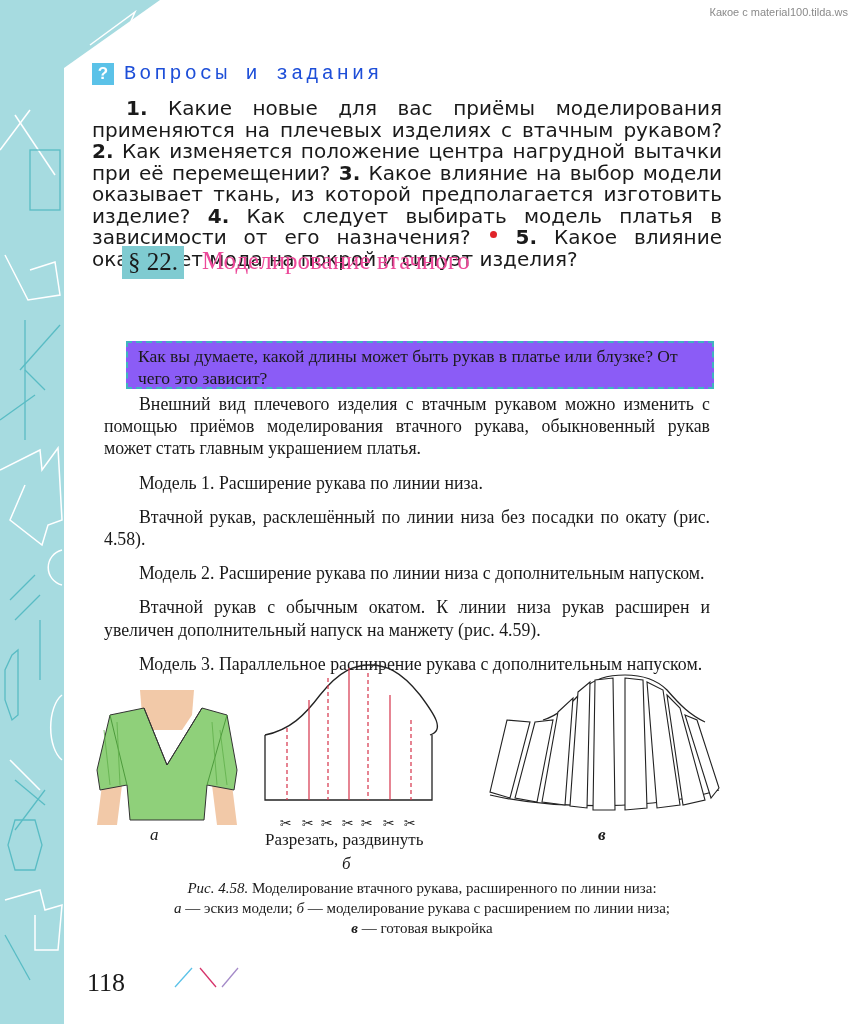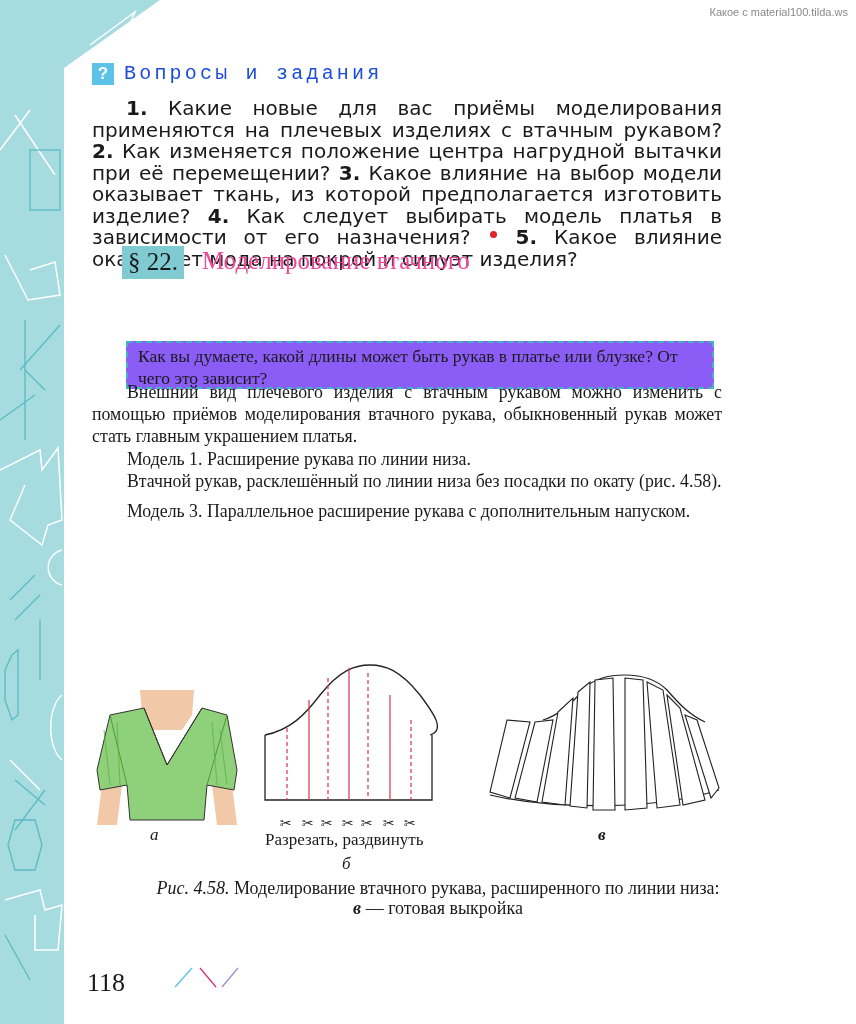--- a/index.html
+++ b/index.html
@@ -53,27 +53,27 @@
   }
   .think-box {
     position: absolute; left: 126px; top: 317px; width: 588px; height: 48px;
     background: #8b5cf6; border: 2px dashed #3fb5bf; padding: 2px 10px;
     font-size: 17.5px; line-height: 22px; box-sizing: border-box; margin-top: 24px;
   }
   .main-text {
     position: absolute; left: 92px; top: 381px; width: 630px;
     font-size: 17.8px; line-height: 22.2px; text-align: justify;
   }
-  .main-text p { margin: 0; text-indent: 35px; }
+  .main-text p { margin: 12px; text-indent: 35px; }
   .main-text p.gap { margin-top: 8px; }
   .fig { position: absolute; }
   .fig-label { position: absolute; font-style: italic; font-size: 17px; }
   .caption {
-    position: absolute; left: 108px; top: 878px; width: 660px; text-align: center;
-    font-size: 18px; line-height: 20px;
+    position: absolute; left: 92px; top: 878px; width: 660px; text-align: center;
+    font-size: 15px; line-height: 20px;
   }
   .caption i { font-style: italic; }
   .page-number {
     position: absolute; left: 87px; top: 968px; font-size: 26px;
   }
   .deco-lines { position: absolute; left: 170px; top: 965px; }
 </style>
 </head>
 <body>
 
@@ -128,20 +128,22 @@
     <div>Моделирование втачного</div>
   </div>
 </div>
 
 <div class="think-box">Как вы думаете, какой длины может быть рукав в платье или блузке? От чего это зависит?</div>
 
 <div class="main-text">
   <p>Внешний вид плечевого изделия с втачным рукавом можно изменить с помощью приёмов моделирования втачного рукава, обыкновенный рукав может стать главным украшением платья.</p>
   <p>Модель 1. Расширение рукава по линии низа.</p>
   <p>Втачной рукав, расклешённый по линии низа без посадки по окату (рис. 4.58).</p>
+  <p>Модель 2. Расширение рукава по линии низа с дополнительным напуском.</p>
+  <p>Втачной рукав с обычным окатом. К линии низа рукав расширен и увеличен дополнительный напуск на манжету (рис. 4.59).</p>
   <p class="gap">Модель 3. Параллельное расширение рукава с дополнительным напуском.</p>
 </div>
 
 <svg class="fig" style="left:92px;top:690px" width="150" height="135">
   <path d="M48,0 L50,25 L60,40 L90,40 L100,25 L102,0 Z" fill="#f2c9a8"></path>
   <path d="M10,95 L5,135 L25,135 L30,95 Z" fill="#f2c9a8"></path>
   <path d="M120,95 L125,135 L145,135 L140,95 Z" fill="#f2c9a8"></path>
   <path d="M18,25 L52,18 L75,75 L110,18 L135,25 L145,80 L142,100 L115,95 L112,130 L38,130 L35,95 L8,100 L5,80 Z" fill="#8fd07a" stroke="#333" stroke-width="1"></path>
   <path d="M52,18 L75,75 L110,18" fill="none" stroke="#333" stroke-width="1"></path>
   <path d="M18,25 L35,95" stroke="#4d9a3c" stroke-width="1" fill="none"></path>
@@ -187,20 +189,21 @@
     <polygon points="140,8 158,10 162,138 140,140"></polygon>
     <polygon points="162,12 178,20 195,135 172,138"></polygon>
     <polygon points="182,25 195,38 220,130 198,135"></polygon>
     <polygon points="200,45 212,50 234,118 226,128"></polygon>
   </g>
 </svg>
 <div class="fig-label" style="left:598px;top:825px;font-weight:bold">в</div>
 
 <div class="caption">
   <div><i>Рис. 4.58.</i><span> Моделирование втачного рукава, расширенного по линии низа:</span></div>
+  <div><i>а</i><span> — эскиз модели; </span><i>б</i><span> — моделирование рукава с расширением по линии низа;</span></div>
   <div><b><i>в</i></b><span> — готовая выкройка</span></div>
 </div>
 
 <div class="page-number">118</div>
 <svg class="deco-lines" width="90" height="25">
   <line x1="5" y1="22" x2="22" y2="3" stroke="#5bc2e8" stroke-width="1.3"></line>
   <line x1="30" y1="3" x2="46" y2="22" stroke="#d6336a" stroke-width="1.3"></line>
   <line x1="52" y1="22" x2="68" y2="3" stroke="#a48ac8" stroke-width="1.3"></line>
 </svg>
 

